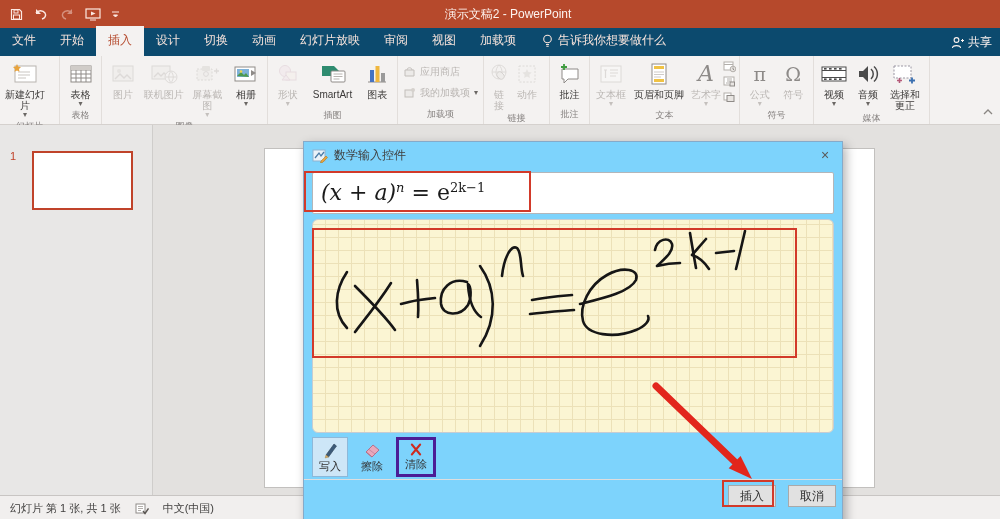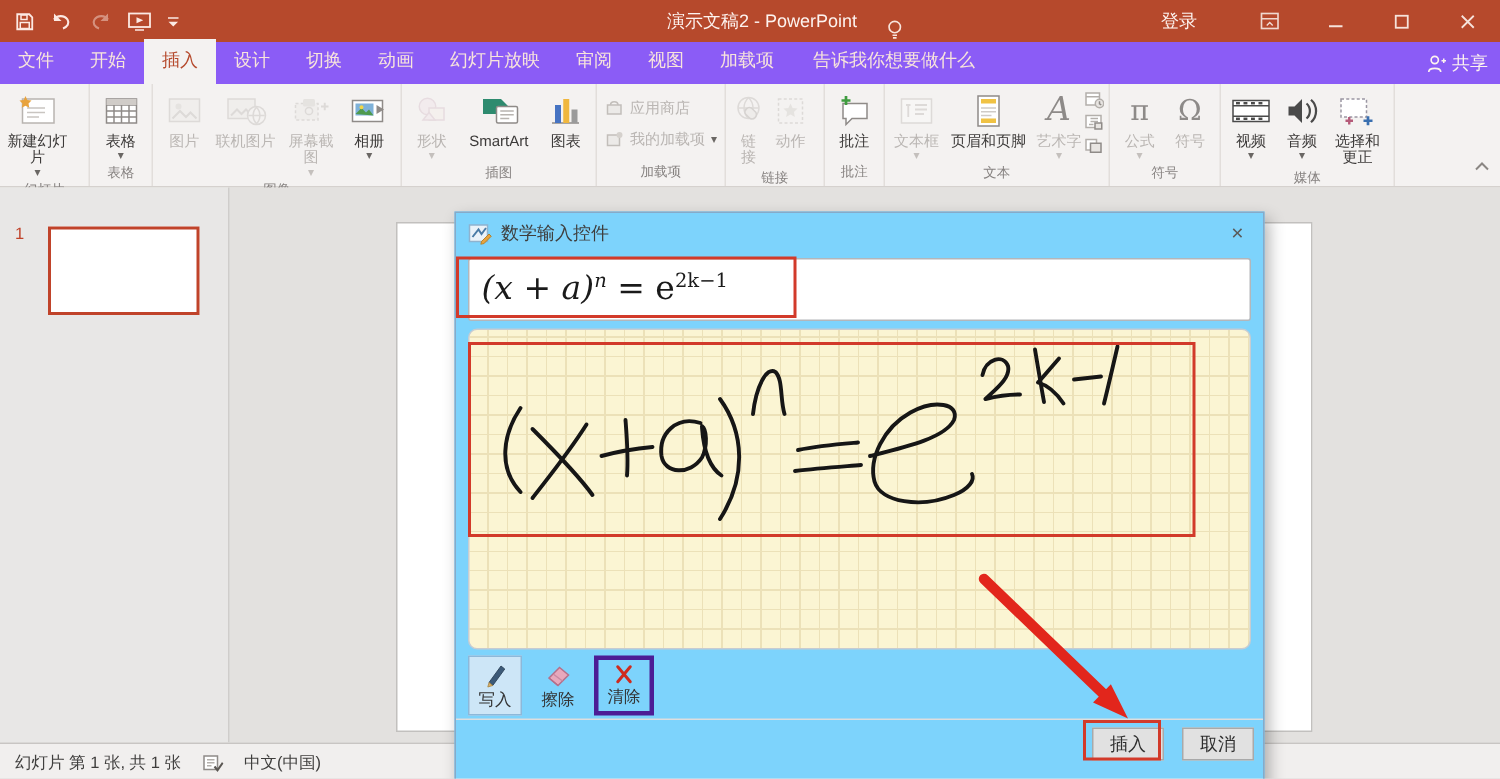--- a/index.html
+++ b/index.html
@@ -10,24 +10,24 @@
   
   .titlebar { position:absolute; left:0; top:0; width:1000px; height:28px; background:#b6492c; display:flex; align-items:center; }
   .qat { display:flex; align-items:center; gap:10px; padding-left:10px; }
   .qat-btn { display:flex; align-items:center; gap:2px; }
   .win-title { position:absolute; left:16px; right:0; text-align:center; color:#fdf3ef; font-size:12px; pointer-events:none; }
   .tb-right { position:absolute; right:0; top:0; height:28px; display:flex; align-items:center; }
   .signin { color:#fdf3ef; font-size:12px; margin-right:26px; }
   .winctl { width:44px; height:28px; display:flex; align-items:center; justify-content:center; }
 
   
-  .tabsrow { position:absolute; left:0; top:28px; width:1000px; height:28px; background:#8b5cf6; display:flex; align-items:flex-end; }
+  .tabsrow { position:absolute; left:0; top:28px; width:1000px; height:28px; background:#0c4a6e; display:flex; align-items:flex-end; }
   .tab { font-size:12px; color:#f8e4dc; padding:6px 12px 7px 12px; }
   .tab.active { background:#f4f2f1; color:#b5492c; }
-  .tellme { display:flex; align-items:center; gap:5px; font-size:12px; color:#f8e4dc; padding:6px 10px 7px 14px;flex-direction:column; }
+  .tellme { display:flex; align-items:center; gap:5px; font-size:12px; color:#f8e4dc; padding:6px 10px 7px 14px; }
   .share { position:absolute; right:8px; bottom:5px; display:flex; align-items:center; gap:4px; color:#fdf3ef; font-size:12px; }
 
   
   .ribbon { position:absolute; left:0; top:56px; width:1000px; height:69px; background:#f4f2f1; border-bottom:1px solid #d5d1ce; display:flex; }
   .rgroup { display:flex; flex-direction:column; border-right:1px solid #e2dedb; }
   .rg-body { flex:1; display:flex; align-items:flex-start; padding:3px 3px 0 3px; }
   .rg-label { text-align:center; font-size:9px; color:#868280; padding:0 4px 3px 4px; white-space:nowrap; }
   .rbtn { display:flex; flex-direction:column; align-items:center; text-align:center; font-size:10px; line-height:11px; color:#3c3a39; padding:1px 2px; }
   .rbtn .ricon { height:28px; display:flex; align-items:center; justify-content:center; }
   .rbtn .rlabel { margin-top:1px; }
@@ -116,45 +116,20 @@
             <path d="M5 12 h6" stroke="#fce9e3"></path>
           </svg>
       </span>
       <span class="qat-btn">
         <svg width="9" height="9" viewBox="0 0 9 9">
             <path d="M1 2 h7 M2.5 5 L4.5 7 L6.5 5 Z" stroke="#fce9e3" fill="#fce9e3"></path>
           </svg>
       </span>
     </div>
     <div class="win-title">演示文稿2 - PowerPoint</div>
-    <div class="tb-right">
-      <span class="signin">登录</span>
-      <span class="winctl">
-        <svg width="13" height="12" viewBox="0 0 13 12">
-            <rect x="1" y="1" width="11" height="10" fill="none" stroke="#f0d8cf" stroke-width="1.1"></rect>
-            <path d="M1 4.5 h11" stroke="#f0d8cf"></path>
-            <path d="M4.5 9 L6.5 7 L8.5 9" fill="none" stroke="#f0d8cf"></path>
-          </svg>
-      </span>
-      <span class="winctl">
-        <svg width="11" height="11" viewBox="0 0 11 11">
-            <path d="M1 8.5 h9" stroke="#f6e3db" stroke-width="1.2"></path>
-          </svg>
-      </span>
-      <span class="winctl">
-        <svg width="11" height="11" viewBox="0 0 11 11">
-            <rect x="1.5" y="1.5" width="8" height="8" fill="none" stroke="#f6e3db" stroke-width="1.2"></rect>
-          </svg>
-      </span>
-      <span class="winctl">
-        <svg width="11" height="11" viewBox="0 0 11 11">
-            <path d="M1.5 1.5 L9.5 9.5 M9.5 1.5 L1.5 9.5" stroke="#f6e3db" stroke-width="1.2"></path>
-          </svg>
-      </span>
-    </div>
   </div>
 
   <div class="tabsrow">
     <span class="tab">文件</span>
     <span class="tab">开始</span>
     <span class="tab active">插入</span>
     <span class="tab">设计</span>
     <span class="tab">切换</span>
     <span class="tab">动画</span>
     <span class="tab">幻灯片放映</span>

